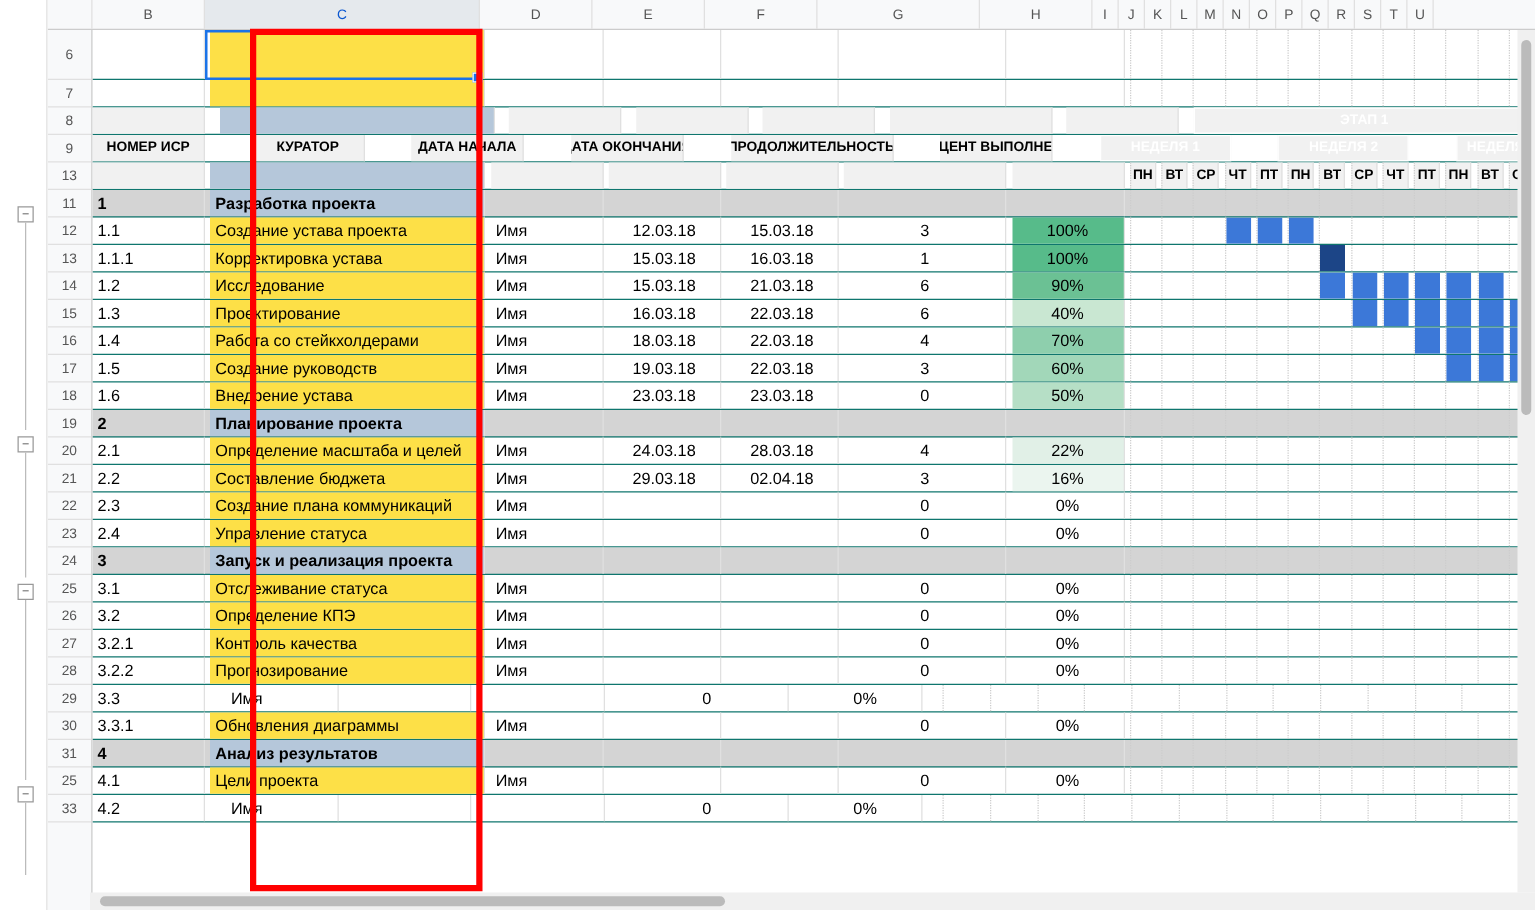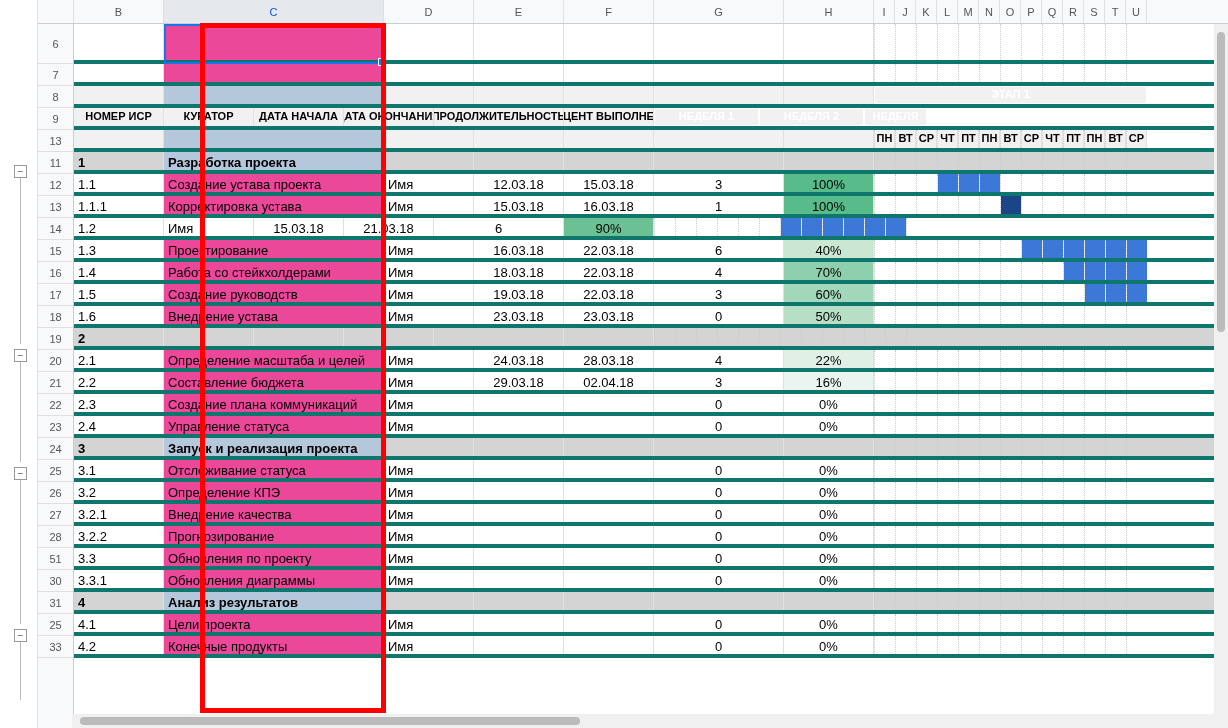--- a/index.html
+++ b/index.html
@@ -12,25 +12,25 @@
 
 .grid { flex: 1; display: flex; flex-direction: column; overflow: hidden; }
 .col-headers { display: flex; height: 24px; background: #f8f9fa; border-bottom: 1px solid #ccc; }
 .col-h { border-right: 1px solid #e0e0e0; text-align: center; font-size: 11px; color: #555; line-height: 24px; flex-shrink: 0; }
 .col-h.selected { background: #e5e9ed; color: #0b57d0; }
 .row-headers-and-cells { display: flex; flex: 1; overflow: hidden; }
 .row-headers { width: 36px; background: #f8f9fa; border-right: 1px solid #ccc; }
 .row-h { height: 22px; border-bottom: 1px solid #e0e0e0; text-align: center; font-size: 11px; color: #555; line-height: 22px; }
 .row-h.tall { height: 40px; line-height: 40px; }
 .cells { flex: 1; position: relative; overflow: hidden; }
-.row { display: flex; height: 22px; border-bottom: 4px solid #0f766e; }
+.row { display: flex; height: 22px; border-bottom: 1px solid #0f766e; justify-content: space-between; }
 .row.tall { height: 40px; }
 .cell { border-right: 1px solid #e0e0e0; padding: 0 4px; line-height: 22px; overflow: hidden; white-space: nowrap; flex-shrink: 0; }
 .row.section { background: #d4d4d4; font-weight: bold; }
-.cell.highlight { background: #ec4899; }
+.cell.highlight { background: #fde047; }
 .row.section .cell.highlight { background: #b5c7da; }
 .cell.center { text-align: center; }
 .cell.pct100 { background: #57bb8a; }
 .cell.pct90 { background: #6bc194; }
 .cell.pct70 { background: #8ecfad; }
 .cell.pct60 { background: #a2d7b9; }
 .cell.pct50 { background: #b6dfc6; }
 .cell.pct40 { background: #c9e7d2; }
 .cell.pct22 { background: #e1f0e7; }
 .cell.pct16 { background: #ebf5ef; }
@@ -121,21 +121,21 @@
           <div class="row-h">19</div>
           <div class="row-h">20</div>
           <div class="row-h">21</div>
           <div class="row-h">22</div>
           <div class="row-h">23</div>
           <div class="row-h">24</div>
           <div class="row-h">25</div>
           <div class="row-h">26</div>
           <div class="row-h">27</div>
           <div class="row-h">28</div>
-          <div class="row-h">51</div>
+          <div class="row-h">29</div>
           <div class="row-h">30</div>
           <div class="row-h">31</div>
           <div class="row-h">25</div>
           <div class="row-h">33</div>
         </div>
       <div class="cells" id="cells">
 
         <div class="sel-cell" style="left:90px;top:0;width:220px;height:40px"></div>
       <div class="row tall">
             <div class="cell cw-B" style="width: 90px;"></div>
@@ -293,20 +293,21 @@
             </div>
             <div class="cell gantt-cell" style="width: 21px;"></div>
             <div class="cell gantt-cell" style="width: 21px;"></div>
             <div class="cell gantt-cell" style="width: 21px;"></div>
             <div class="cell gantt-cell" style="width: 21px;"></div>
             <div class="cell gantt-cell" style="width: 21px;"></div>
             <div class="cell gantt-cell" style="width: 21px;"></div>
           </div>
           <div class="row">
             <div class="cell cw-B" style="width: 90px;">1.2</div>
+            <div class="cell cw-C highlight" style="width: 220px;">Исследование</div>
             <div class="cell " style="width: 90px;">Имя</div>
             <div class="cell center" style="width: 90px;">15.03.18</div>
             <div class="cell center" style="width: 90px;">21.03.18</div>
             <div class="cell center" style="width: 130px;">6</div>
             <div class="cell center pct90" style="width: 90px;">90%</div>
             <div class="cell gantt-cell" style="width: 21px;"></div>
             <div class="cell gantt-cell" style="width: 21px;"></div>
             <div class="cell gantt-cell" style="width: 21px;"></div>
             <div class="cell gantt-cell" style="width: 21px;"></div>
             <div class="cell gantt-cell" style="width: 21px;"></div>
@@ -440,20 +441,21 @@
             <div class="cell gantt-cell" style="width: 21px;"></div>
             <div class="cell gantt-cell" style="width: 21px;"></div>
             <div class="cell gantt-cell" style="width: 21px;"></div>
             <div class="cell gantt-cell" style="width: 21px;"></div>
             <div class="cell gantt-cell" style="width: 21px;"></div>
             <div class="cell gantt-cell" style="width: 21px;"></div>
             <div class="cell gantt-cell" style="width: 21px;"></div>
           </div>
           <div class="row section">
             <div class="cell cw-B" style="width: 90px;">2</div>
+            <div class="cell cw-C highlight" style="width: 220px;">Планирование проекта</div>
             <div class="cell " style="width: 90px;"></div>
             <div class="cell " style="width: 90px;"></div>
             <div class="cell " style="width: 90px;"></div>
             <div class="cell " style="width: 130px;"></div>
             <div class="cell " style="width: 90px;"></div>
             <div class="cell gantt-cell" style="width: 21px;"></div>
             <div class="cell gantt-cell" style="width: 21px;"></div>
             <div class="cell gantt-cell" style="width: 21px;"></div>
             <div class="cell gantt-cell" style="width: 21px;"></div>
             <div class="cell gantt-cell" style="width: 21px;"></div>
@@ -615,21 +617,21 @@
             <div class="cell gantt-cell" style="width: 21px;"></div>
             <div class="cell gantt-cell" style="width: 21px;"></div>
             <div class="cell gantt-cell" style="width: 21px;"></div>
             <div class="cell gantt-cell" style="width: 21px;"></div>
             <div class="cell gantt-cell" style="width: 21px;"></div>
             <div class="cell gantt-cell" style="width: 21px;"></div>
             <div class="cell gantt-cell" style="width: 21px;"></div>
           </div>
           <div class="row">
             <div class="cell cw-B" style="width: 90px;">3.2.1</div>
-            <div class="cell cw-C highlight" style="width: 220px;">Внедрение качества</div>
+            <div class="cell cw-C highlight" style="width: 220px;">Контроль качества</div>
             <div class="cell " style="width: 90px;">Имя</div>
             <div class="cell center" style="width: 90px;"></div>
             <div class="cell center" style="width: 90px;"></div>
             <div class="cell center" style="width: 130px;">0</div>
             <div class="cell center pct0" style="width: 90px;">0%</div>
             <div class="cell gantt-cell" style="width: 21px;"></div>
             <div class="cell gantt-cell" style="width: 21px;"></div>
             <div class="cell gantt-cell" style="width: 21px;"></div>
             <div class="cell gantt-cell" style="width: 21px;"></div>
             <div class="cell gantt-cell" style="width: 21px;"></div>
@@ -659,21 +661,20 @@
             <div class="cell gantt-cell" style="width: 21px;"></div>
             <div class="cell gantt-cell" style="width: 21px;"></div>
             <div class="cell gantt-cell" style="width: 21px;"></div>
             <div class="cell gantt-cell" style="width: 21px;"></div>
             <div class="cell gantt-cell" style="width: 21px;"></div>
             <div class="cell gantt-cell" style="width: 21px;"></div>
             <div class="cell gantt-cell" style="width: 21px;"></div>
           </div>
           <div class="row">
             <div class="cell cw-B" style="width: 90px;">3.3</div>
-            <div class="cell cw-C highlight" style="width: 220px;">Обновления по проекту</div>
             <div class="cell " style="width: 90px;">Имя</div>
             <div class="cell center" style="width: 90px;"></div>
             <div class="cell center" style="width: 90px;"></div>
             <div class="cell center" style="width: 130px;">0</div>
             <div class="cell center pct0" style="width: 90px;">0%</div>
             <div class="cell gantt-cell" style="width: 21px;"></div>
             <div class="cell gantt-cell" style="width: 21px;"></div>
             <div class="cell gantt-cell" style="width: 21px;"></div>
             <div class="cell gantt-cell" style="width: 21px;"></div>
             <div class="cell gantt-cell" style="width: 21px;"></div>
@@ -747,21 +748,20 @@
             <div class="cell gantt-cell" style="width: 21px;"></div>
             <div class="cell gantt-cell" style="width: 21px;"></div>
             <div class="cell gantt-cell" style="width: 21px;"></div>
             <div class="cell gantt-cell" style="width: 21px;"></div>
             <div class="cell gantt-cell" style="width: 21px;"></div>
             <div class="cell gantt-cell" style="width: 21px;"></div>
             <div class="cell gantt-cell" style="width: 21px;"></div>
           </div>
           <div class="row">
             <div class="cell cw-B" style="width: 90px;">4.2</div>
-            <div class="cell cw-C highlight" style="width: 220px;">Конечные продукты</div>
             <div class="cell " style="width: 90px;">Имя</div>
             <div class="cell center" style="width: 90px;"></div>
             <div class="cell center" style="width: 90px;"></div>
             <div class="cell center" style="width: 130px;">0</div>
             <div class="cell center pct0" style="width: 90px;">0%</div>
             <div class="cell gantt-cell" style="width: 21px;"></div>
             <div class="cell gantt-cell" style="width: 21px;"></div>
             <div class="cell gantt-cell" style="width: 21px;"></div>
             <div class="cell gantt-cell" style="width: 21px;"></div>
             <div class="cell gantt-cell" style="width: 21px;"></div>

